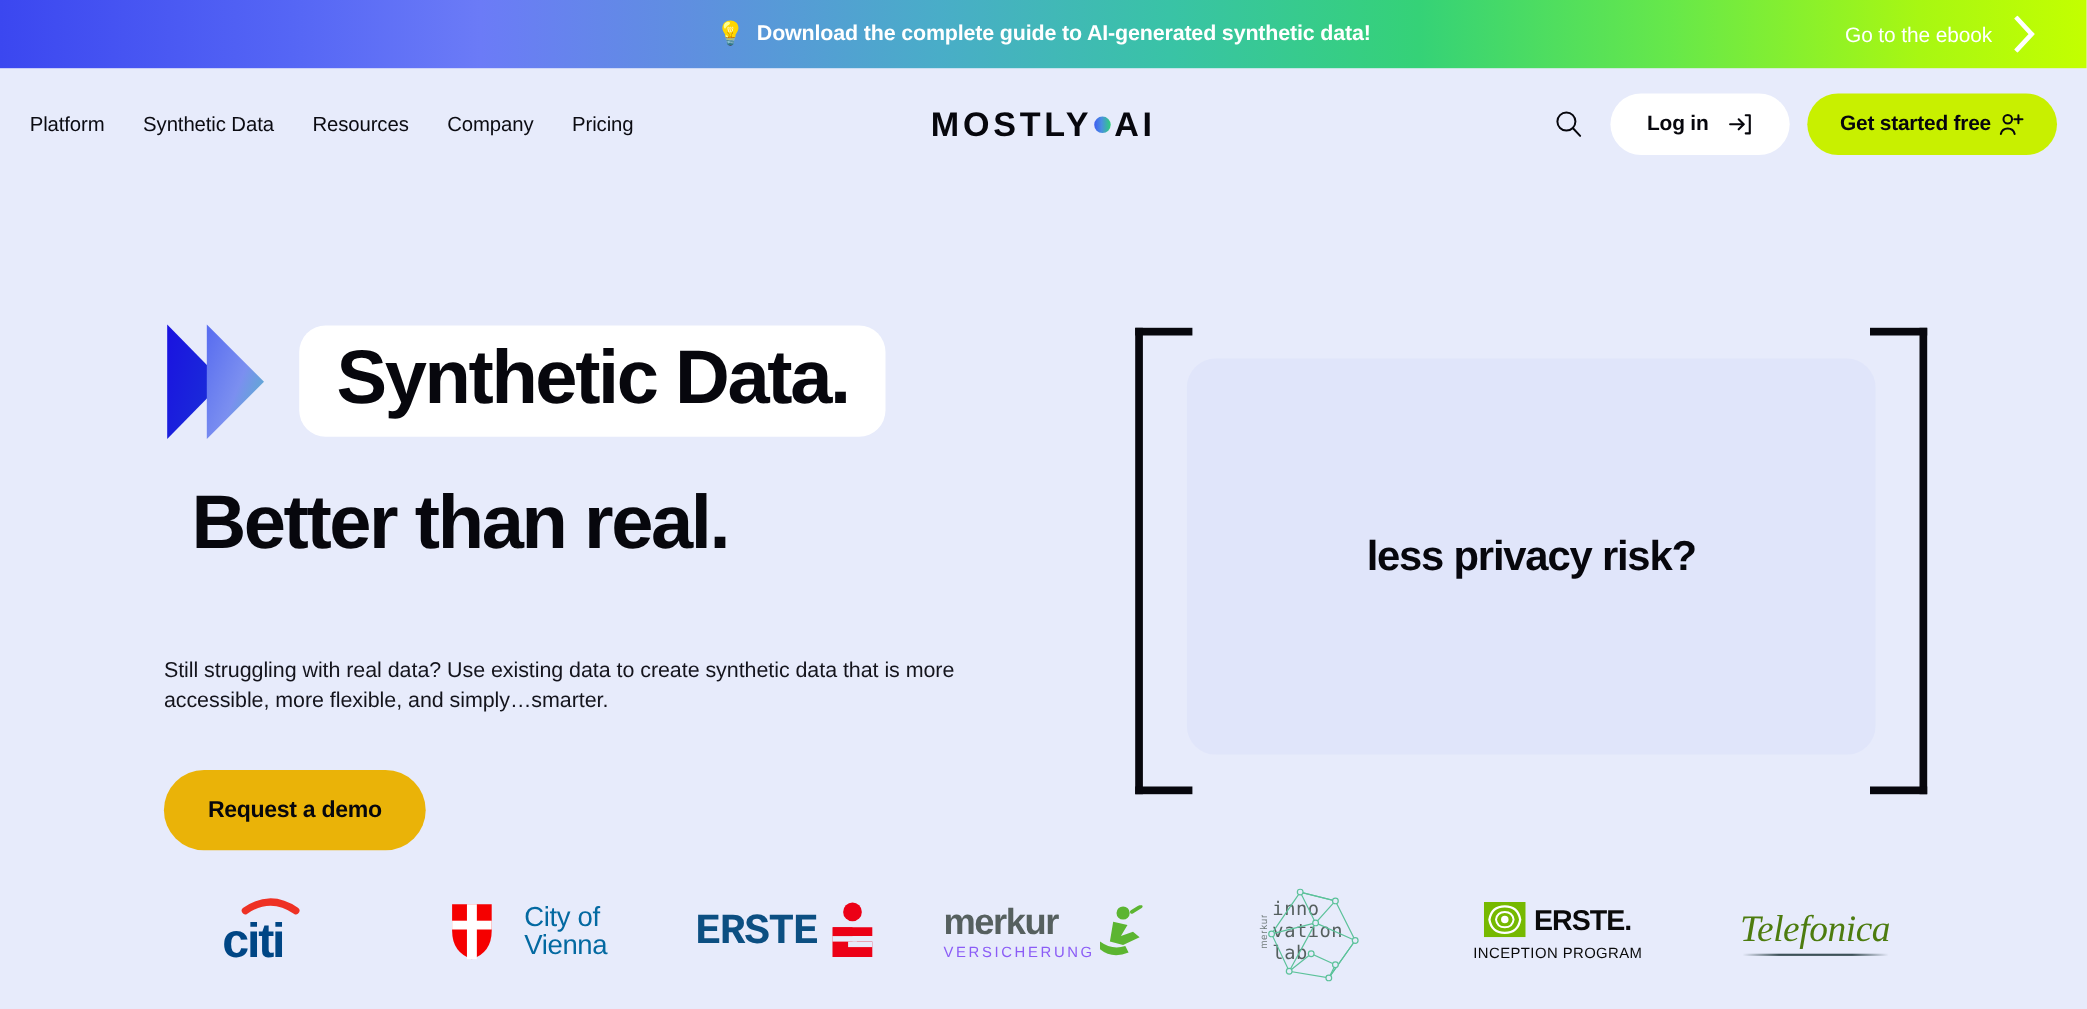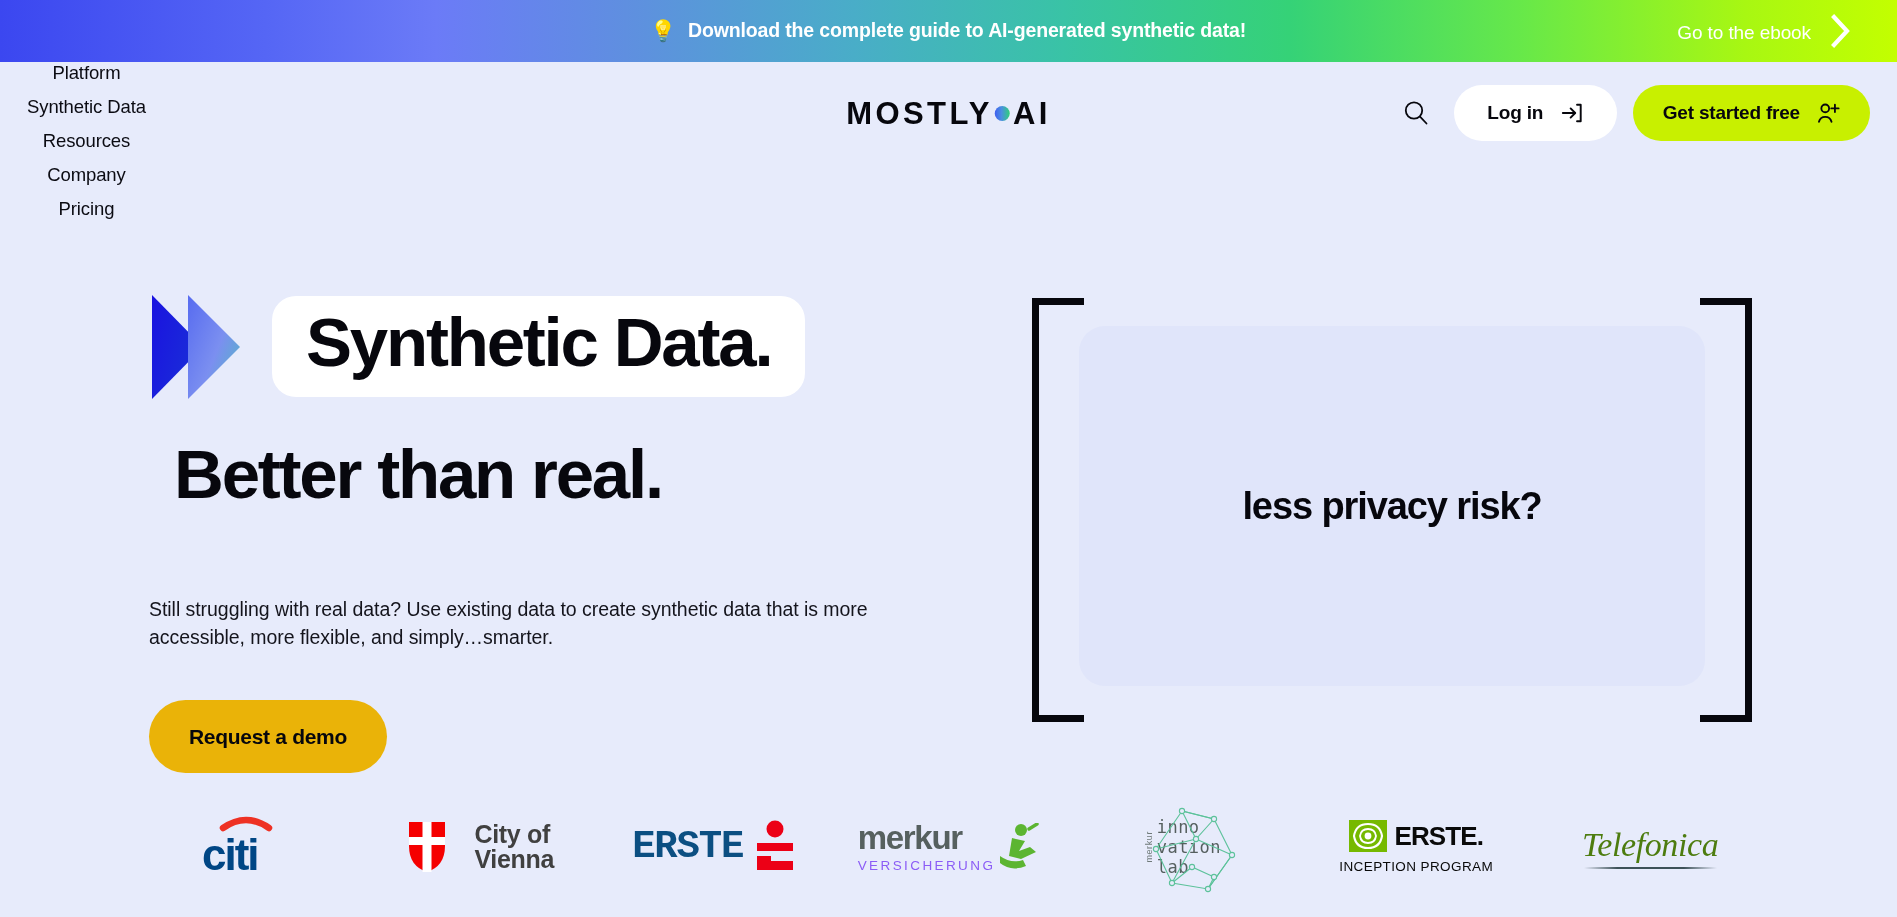--- a/index.html
+++ b/index.html
@@ -38,21 +38,21 @@
   }
   .promo-chev{ width:20px; height:34px; display:block; }
 
   
   .nav{
     position:absolute; left:0; top:62px; width:1897px; height:102px;
     display:flex; align-items:center;
   }
   .nav-links{
     position:absolute; left:27px; top:0; height:102px;
-    display:flex; align-items:center; gap:12px;flex-direction:column;
+    display:flex; align-items:center; gap:35px;
   }
   .nav-link{
     font-size:18.5px; color:#0b0b12; letter-spacing:-0.1px; cursor:pointer;
     white-space:nowrap;
   }
   .logo{
     position:absolute; left:50%; top:52px; transform:translate(-50%,-50%);
     display:flex; align-items:center; cursor:pointer;
   }
   .logo-txt{
@@ -74,21 +74,21 @@
   }
   .btn-login{
     height:56px; min-width:163px; padding:0 30px; border-radius:28px;
     background:#ffffff; border:none; cursor:pointer;
     display:flex; align-items:center; justify-content:center; gap:18px;
   }
   .btn-login span{ font-size:19px; font-weight:bold; color:#07070d; letter-spacing:-0.2px; }
   .btn-start{
     height:56px; padding:0 30px; border-radius:28px;
     background:#c8f000; border:none; cursor:pointer;
-    display:flex; align-items:center; justify-content:flex-end; gap:16px;
+    display:flex; align-items:center; justify-content:flex-end; gap:6px;
   }
   .btn-start span{ font-size:19px; font-weight:bold; color:#07070d; letter-spacing:-0.2px; }
 
   
   .hero-left{ position:absolute; left:148px; top:290px; width:820px; }
   .title-row{ display:flex; align-items:center; }
   .mark{ width:98px; height:110px; flex:0 0 98px; margin-right:26px; margin-top:2px; }
   .title-pill{
     background:#ffffff; border-radius:24px;
     padding:12px 34px 20px 34px; display:inline-block;
@@ -139,21 +139,21 @@
     display:flex; align-items:center; justify-content:center; gap:0;
     padding:0 130px;
   }
   .logo-cell{
     flex:1 1 0; display:flex; align-items:center; justify-content:center;
     height:92px;
   }
   .lg-citi{ display:block; }
   .lg-vienna{ display:flex; align-items:center; gap:11px; }
   .vienna-txt{
-    font-size:25px; font-weight:bold; color:#404040; line-height:1.02;
+    font-size:25px; font-weight:normal; color:#0369a1; line-height:1.02;
     letter-spacing:-0.3px;
     margin-left:16px;
   }
   .lg-erste{ display:flex; align-items:center; gap:10px;font-family:Liberation Mono, monospace; }
   .erste-txt{
     font-size:39px; font-weight:bold; color:#0c4f82; letter-spacing:-1.2px;
   }
   .lg-merkur{ display:flex; align-items:flex-end; gap:4px; }
   .merkur-blk{ display:flex; flex-direction:column; }
   .merkur-1{ font-size:33px; font-weight:bold; color:#56605f; letter-spacing:-1.3px; line-height:1; }

